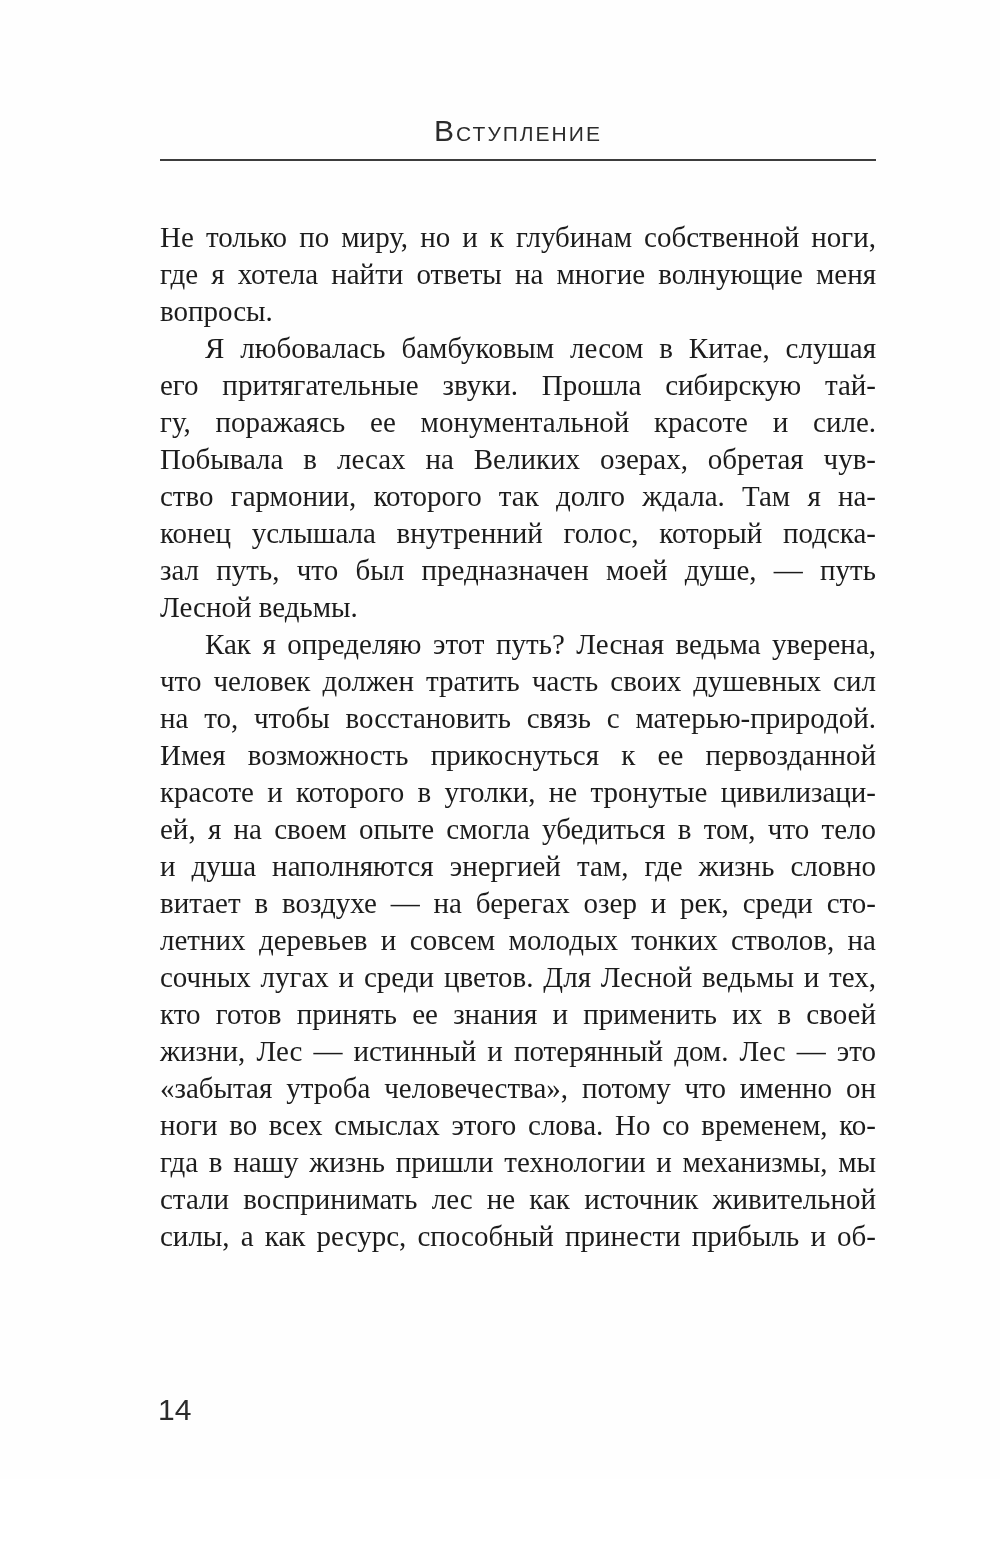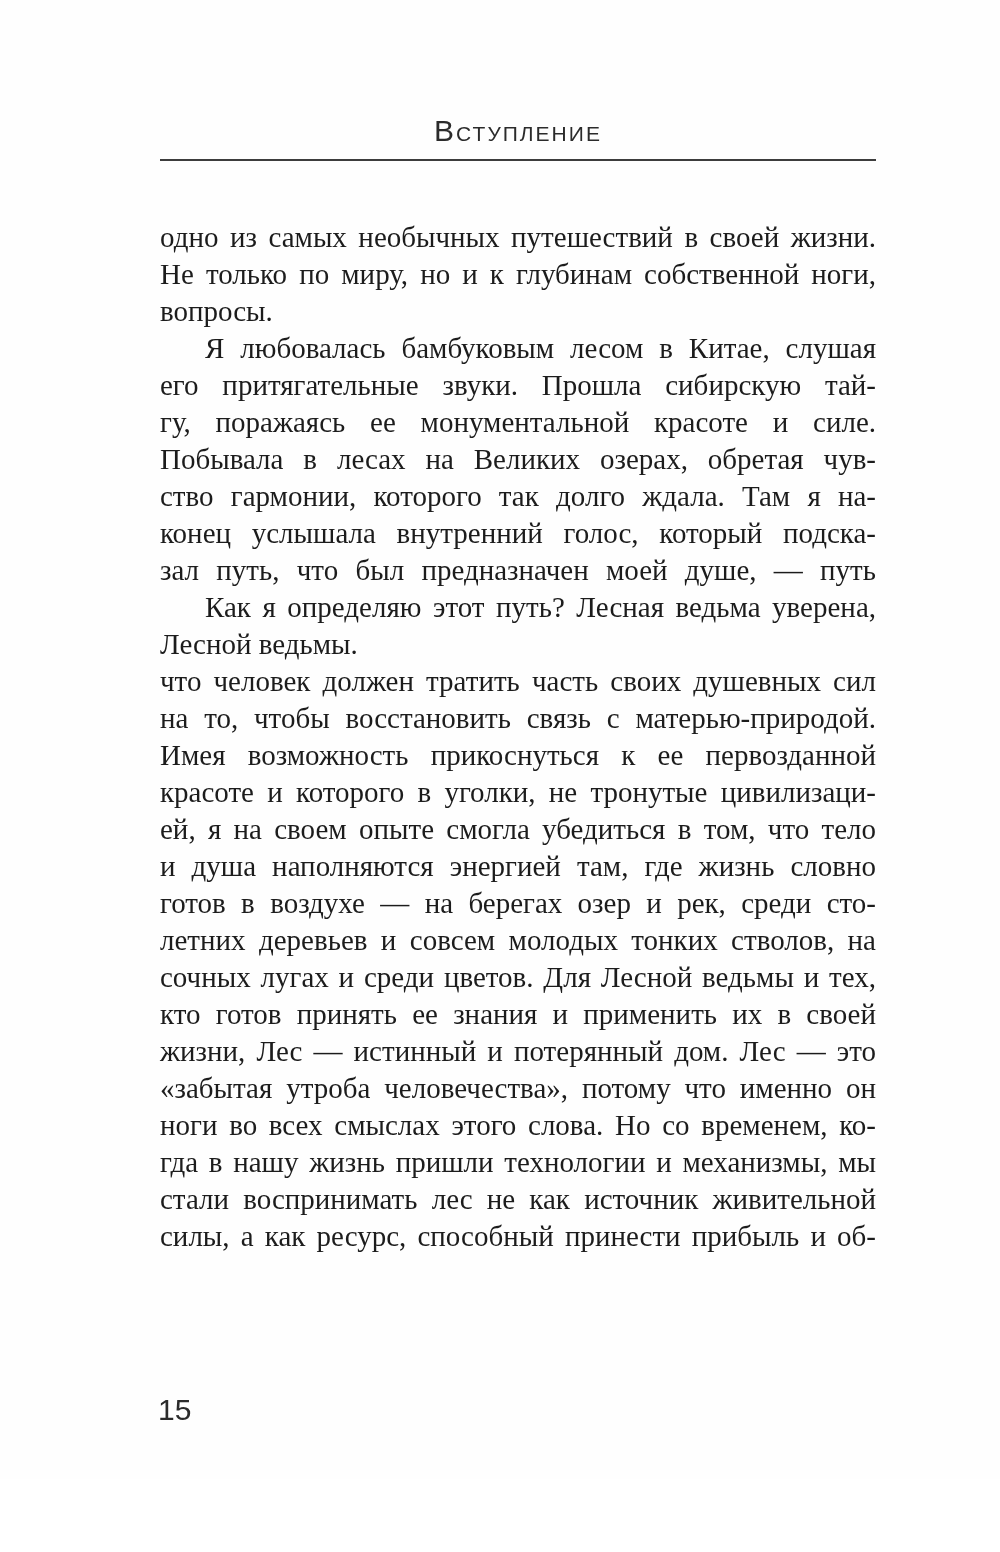--- a/index.html
+++ b/index.html
@@ -73,45 +73,45 @@
 
 <div class="page">
 
   <div class="running-head">
     <span class="head-title">Вступление</span>
   </div>
 
   <div class="head-rule"></div>
 
   <div class="text-block" id="text-block">
-      <div class="line j">одно из самых необычных путешествий в своей жизни.</div>
       <div class="line j">Не только по миру, но и к глубинам собственной ноги,</div>
+      <div class="line j">где я хотела найти ответы на многие волнующие меня</div>
       <div class="line">вопросы.</div>
       <div class="line j ind">Я любовалась бамбуковым лесом в Китае, слушая</div>
       <div class="line j">его притягательные звуки. Прошла сибирскую тай-</div>
       <div class="line j">гу, поражаясь ее монументальной красоте и силе.</div>
       <div class="line j">Побывала в лесах на Великих озерах, обретая чув-</div>
       <div class="line j">ство гармонии, которого так долго ждала. Там я на-</div>
       <div class="line j">конец услышала внутренний голос, который подска-</div>
       <div class="line j">зал путь, что был предназначен моей душе, — путь</div>
+      <div class="line">Лесной ведьмы.</div>
       <div class="line j ind">Как я определяю этот путь? Лесная ведьма уверена,</div>
-      <div class="line">Лесной ведьмы.</div>
       <div class="line j">что человек должен тратить часть своих душевных сил</div>
       <div class="line j">на то, чтобы восстановить связь с матерью-природой.</div>
       <div class="line j">Имея возможность прикоснуться к ее первозданной</div>
       <div class="line j">красоте и которого в уголки, не тронутые цивилизаци-</div>
       <div class="line j">ей, я на своем опыте смогла убедиться в том, что тело</div>
       <div class="line j">и душа наполняются энергией там, где жизнь словно</div>
-      <div class="line j">готов в воздухе — на берегах озер и рек, среди сто-</div>
+      <div class="line j">витает в воздухе — на берегах озер и рек, среди сто-</div>
       <div class="line j">летних деревьев и совсем молодых тонких стволов, на</div>
       <div class="line j">сочных лугах и среди цветов. Для Лесной ведьмы и тех,</div>
       <div class="line j">кто готов принять ее знания и применить их в своей</div>
       <div class="line j">жизни, Лес — истинный и потерянный дом. Лес — это</div>
       <div class="line j">«забытая утроба человечества», потому что именно он</div>
       <div class="line j">ноги во всех смыслах этого слова. Но со временем, ко-</div>
       <div class="line j">гда в нашу жизнь пришли технологии и механизмы, мы</div>
       <div class="line j">стали воспринимать лес не как источник живительной</div>
       <div class="line j">силы, а как ресурс, способный принести прибыль и об-</div>
     </div>
 
-  <div class="page-number">15</div>
+  <div class="page-number">14</div>
 
 </div>
 
 </body></html>

